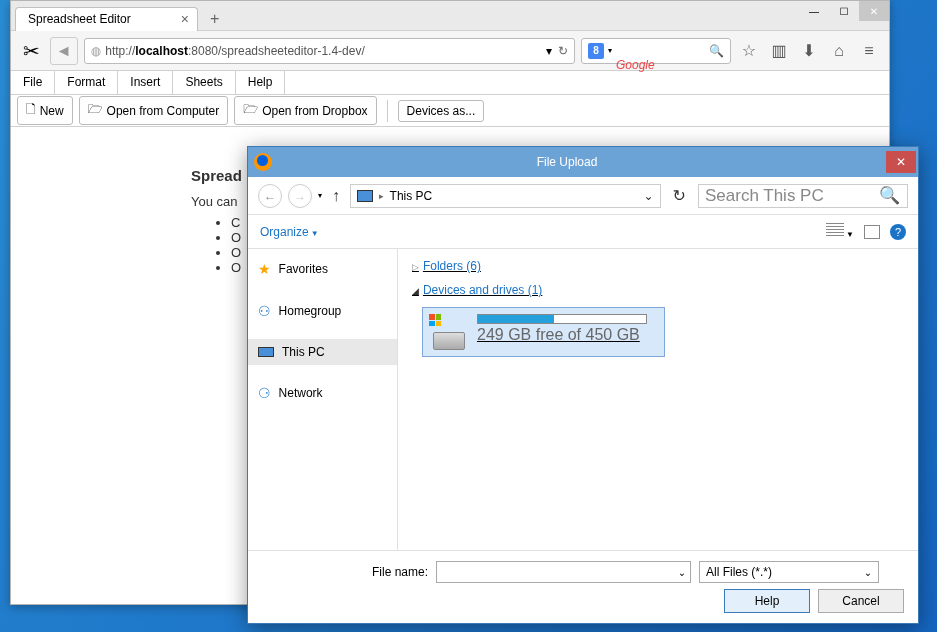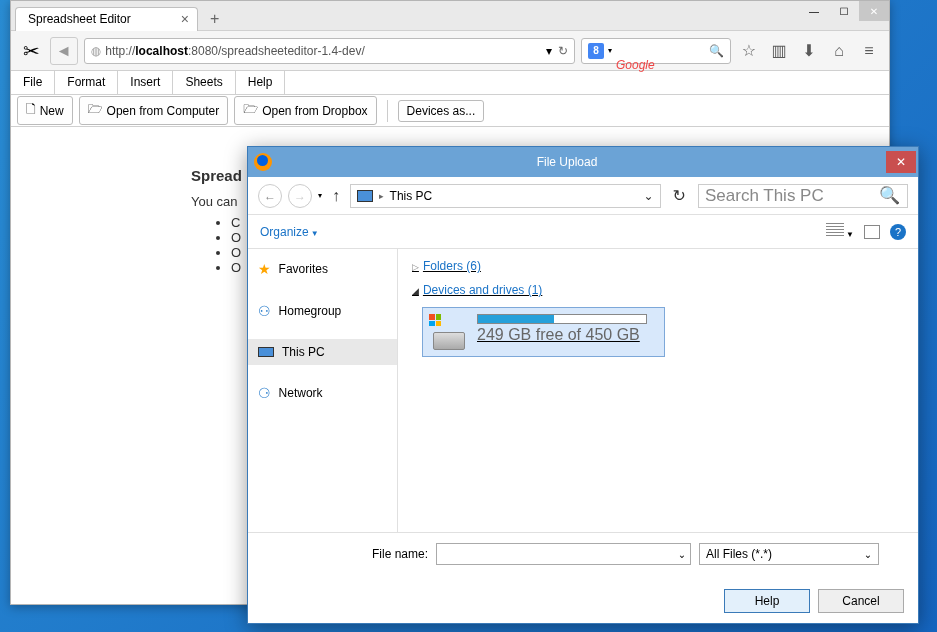--- a/index.html
+++ b/index.html
@@ -91,21 +91,21 @@
   .drive-icon .win-flag { position: absolute; left: 0; top: 0; width: 12px; height: 12px; display: grid; grid-template: 1fr 1fr / 1fr 1fr; gap: 1px; }
   .win-flag span:nth-child(1){background:#f25022}.win-flag span:nth-child(2){background:#7fba00}.win-flag span:nth-child(3){background:#00a4ef}.win-flag span:nth-child(4){background:#ffb900}
   .hdd { position: absolute; bottom: 0; left: 4px; width: 32px; height: 18px; background: linear-gradient(#ddd,#aaa); border: 1px solid #888; border-radius: 2px; }
   .drive-info { flex: 1; }
   .drive-name { font-size: 12px; margin-bottom: 2px; }
   .drive-bar { width: 170px; height: 10px; border: 1px solid #888; background: #fff; position: relative; margin-bottom: 2px; }
   .drive-fill { height: 100%; background: #26a0da; }
   .drive-free { font-size: 16px; color: #666; }
   
   .dlg-footer { border-top: 1px solid #e0e0e0; padding: 10px 14px; }
-  .fn-row { display: flex; align-items: center; gap: 8px; font-size: 12px; margin-bottom: 24px; }
+  .fn-row { display: flex; align-items: center; gap: 8px; font-size: 12px; margin-bottom: 6px; }
   .fn-label { margin-left: 110px; }
   .fn-input { width: 255px; height: 22px; border: 1px solid #aaa; display: flex; align-items: center; justify-content: flex-end; padding-right: 4px; font-size: 10px; }
   .fn-filter { width: 180px; height: 22px; border: 1px solid #aaa; display: flex; align-items: center; padding: 0 6px; text-align: right; }
   .fn-filter span:last-child { margin-left: auto; font-size: 10px; }
   .btn-row { display: flex; justify-content: flex-end; gap: 8px; }
   .dlg-btn { width: 86px; height: 24px; border: 1px solid #aaa; background: #efefef; font-size: 12px; cursor: pointer; }
   .dlg-btn.primary { border: 1px solid #3a7ab8; background: #e3f0fb; }
 </style>
 </head>
 <body>

